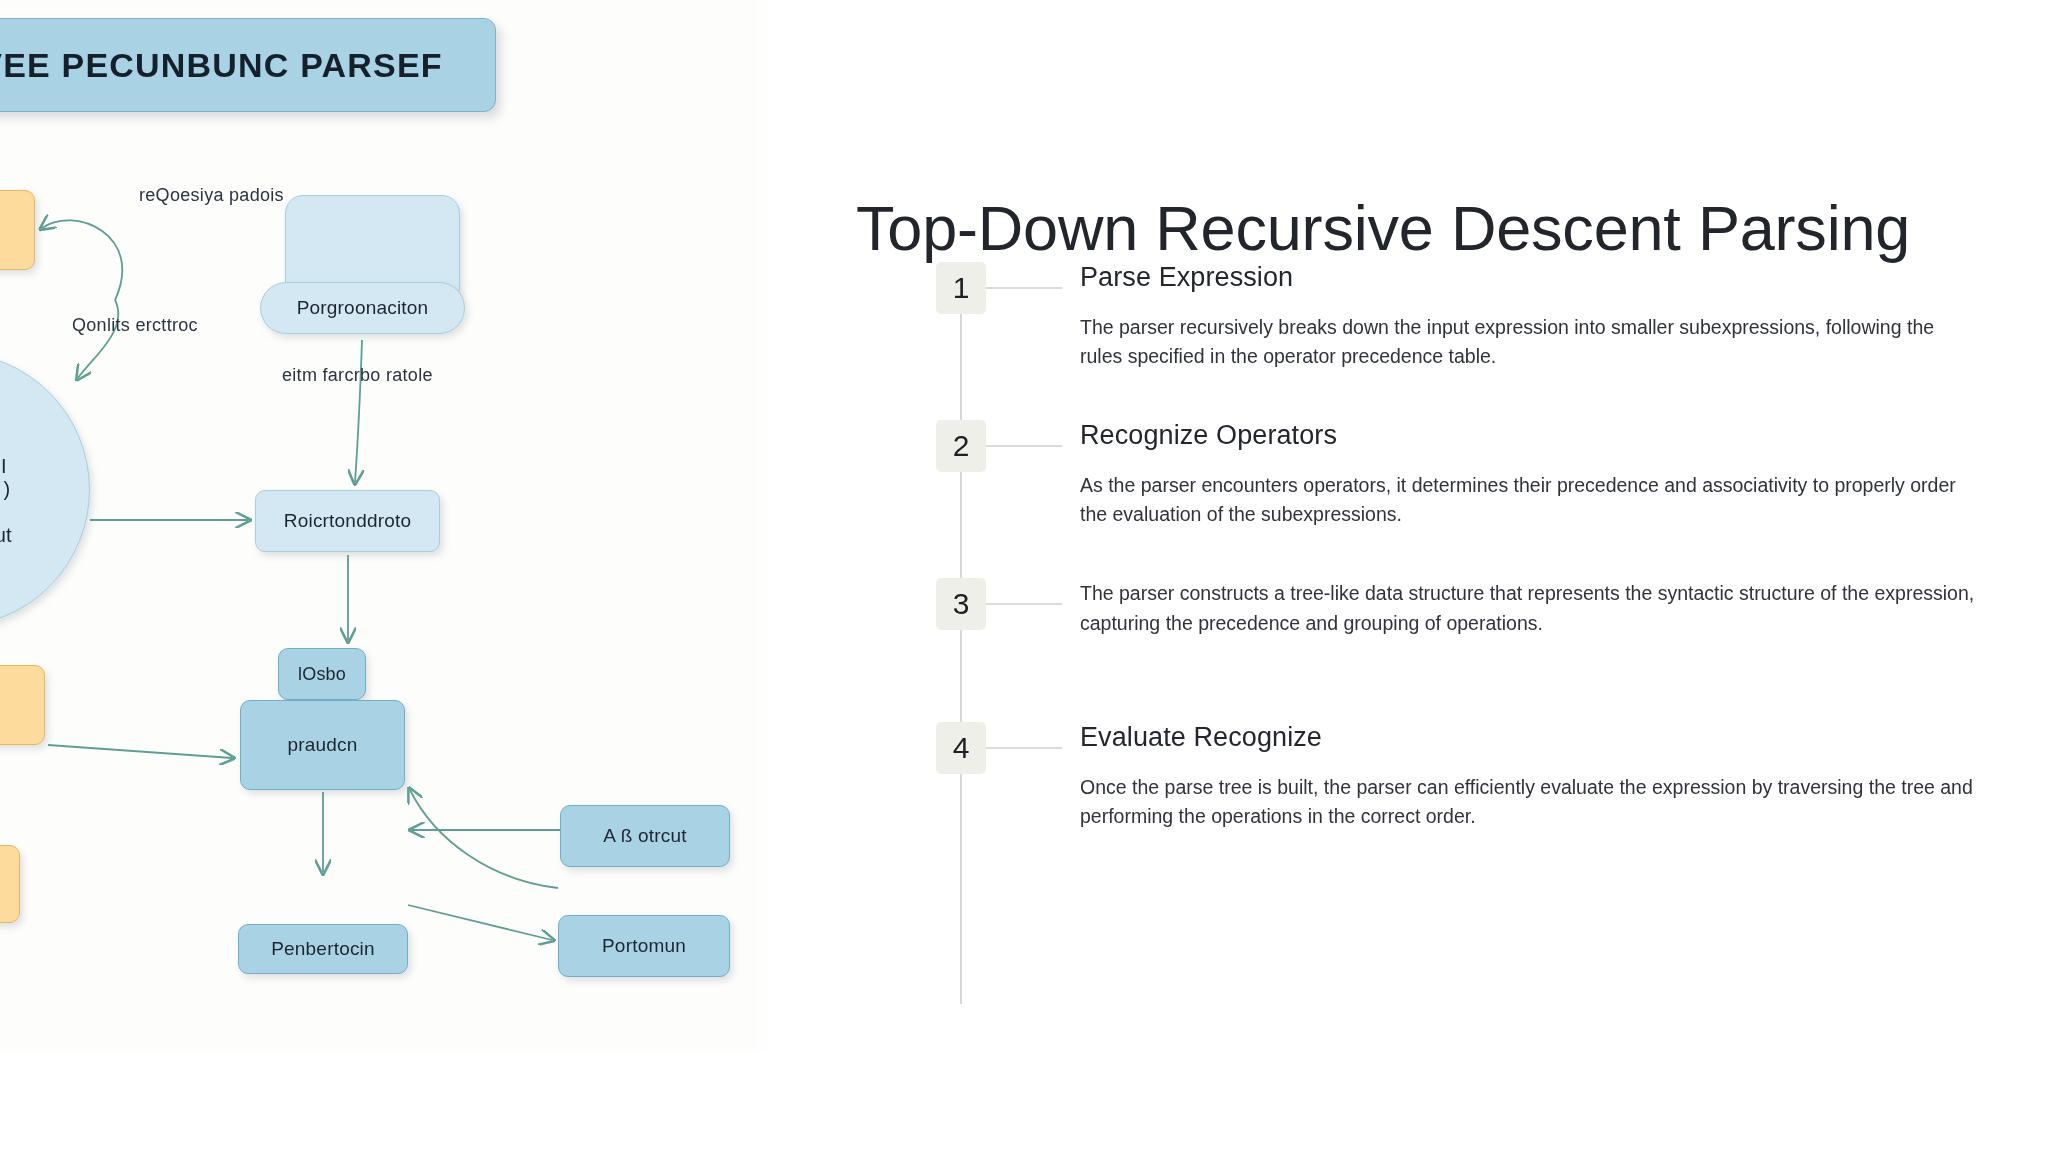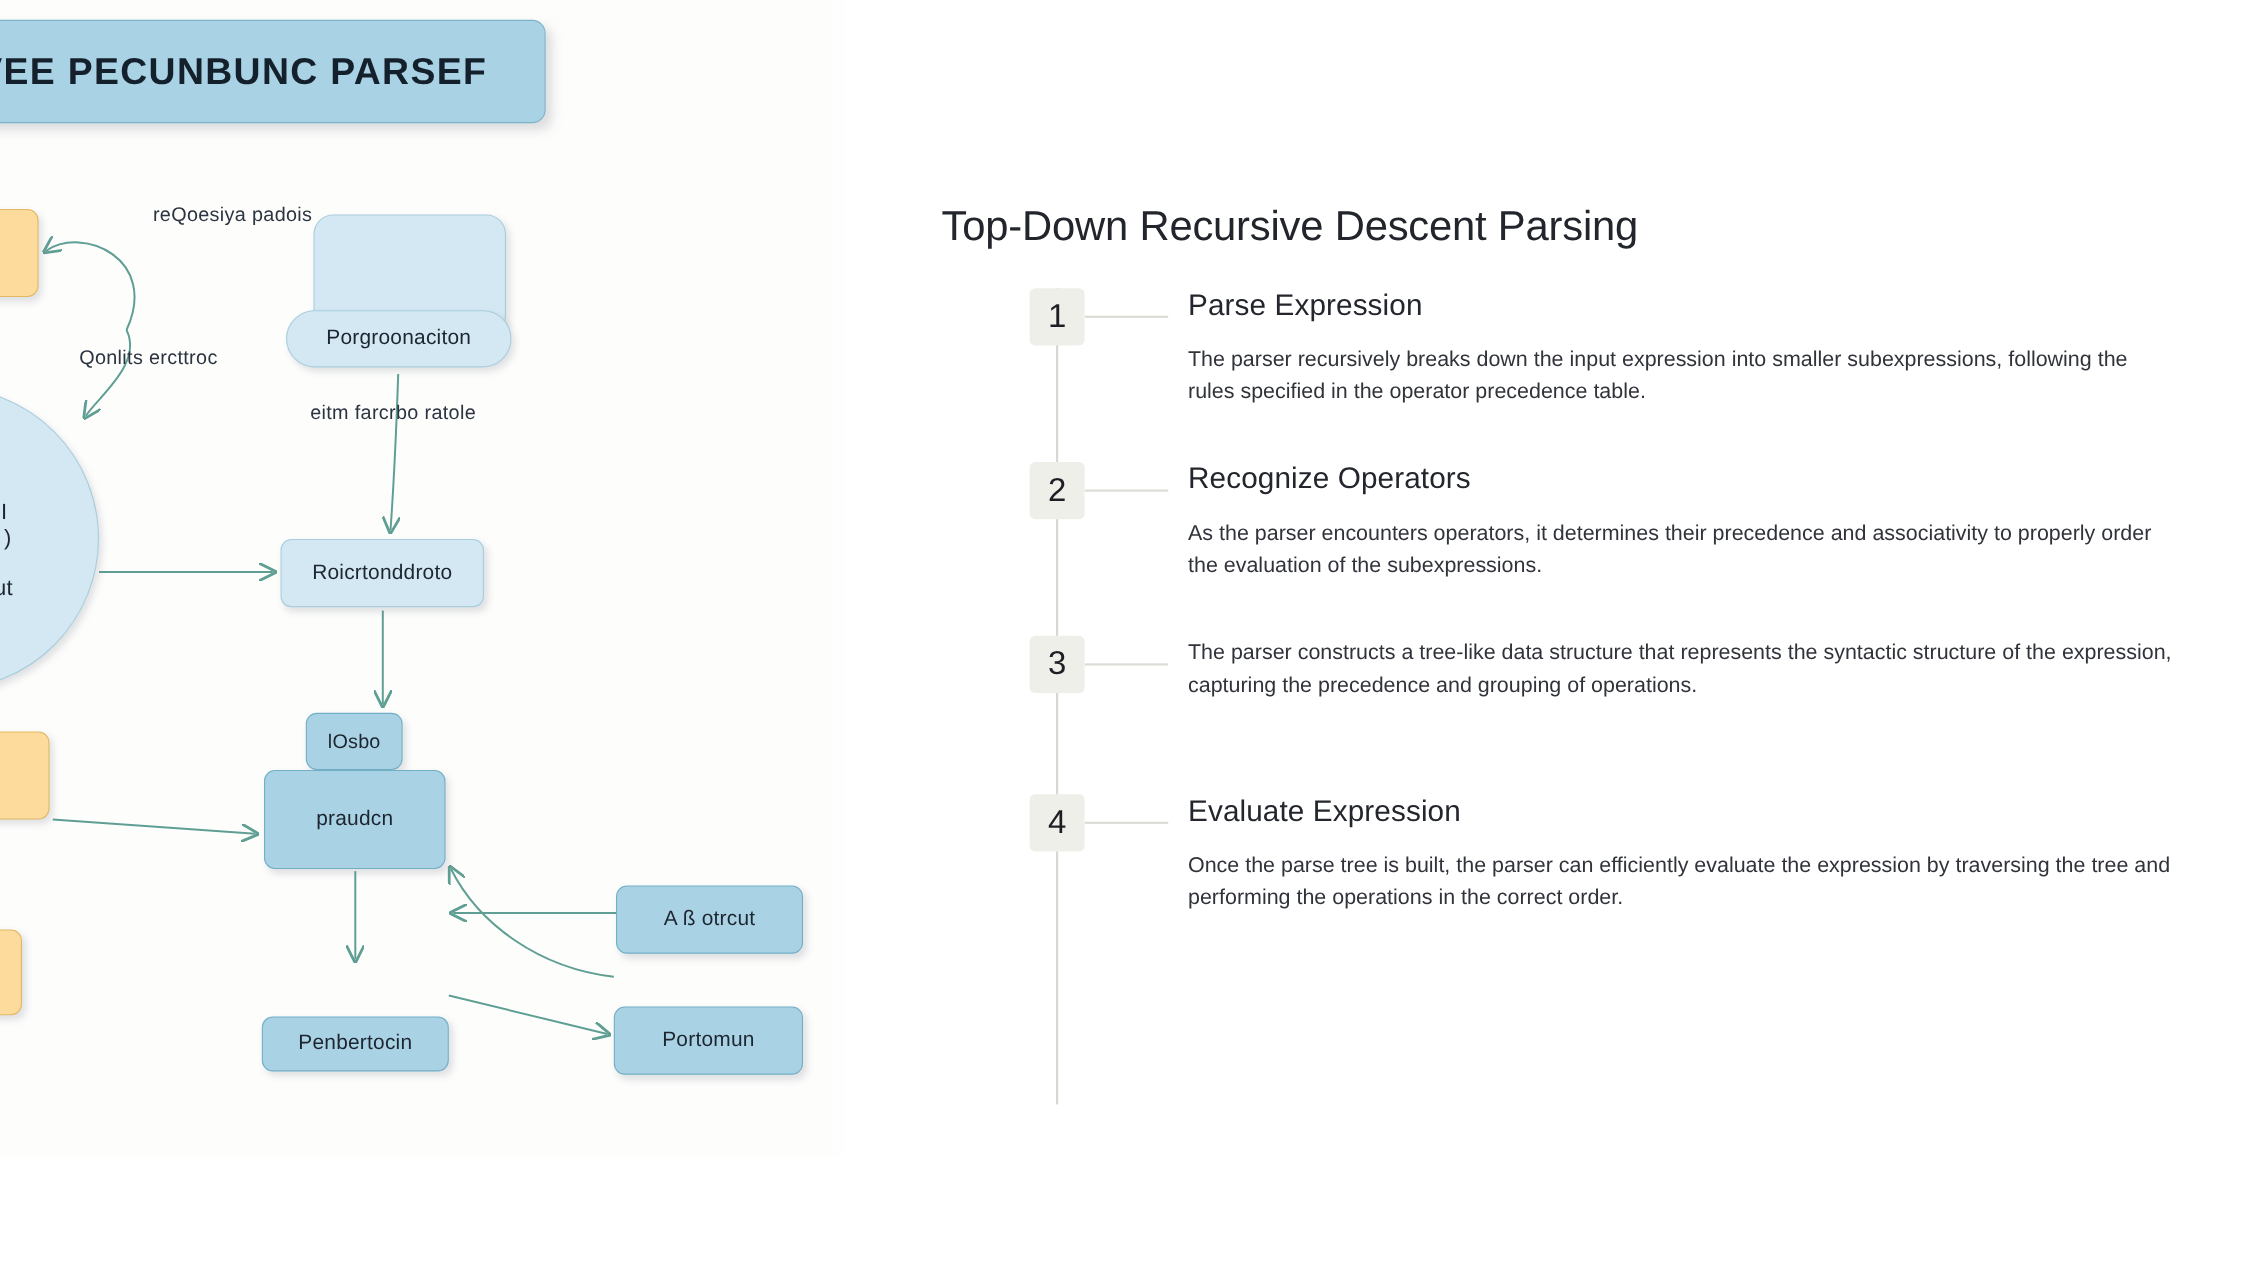--- a/index.html
+++ b/index.html
@@ -137,22 +137,22 @@
     position: absolute;
     left: 776px;
     top: 0;
     width: 1272px;
     height: 1152px;
     background: #ffffff;
   }
   .page-title {
     position: absolute;
     left: 80px;
-    top: 160px;
-    font-size: 38px;
+    top: 150px;
+    font-size: 63px;
     font-weight: 400;
     color: #22252b;
     letter-spacing: -0.2px;
     white-space: nowrap;
   }
 
   .timeline {
     position: absolute;
     left: 80px;
     top: 262px;
@@ -340,21 +340,21 @@
         <div class="step-connector"></div>
         <div class="step-body">
           <p class="step-desc">The parser constructs a tree-like data structure that represents the syntactic structure of the expression, capturing the precedence and grouping of operations.</p>
         </div>
       </div>
 
       <div class="step">
         <div class="step-badge">4</div>
         <div class="step-connector"></div>
         <div class="step-body">
-          <h2 class="step-heading">Evaluate Expression</h2>
+          <h2 class="step-heading">Evaluate Recognize</h2>
           <p class="step-desc">Once the parse tree is built, the parser can efficiently evaluate the expression by traversing the tree and performing the operations in the correct order.</p>
         </div>
       </div>
 
     </div>
   </div>
 
 </div>
 
 </body></html>

